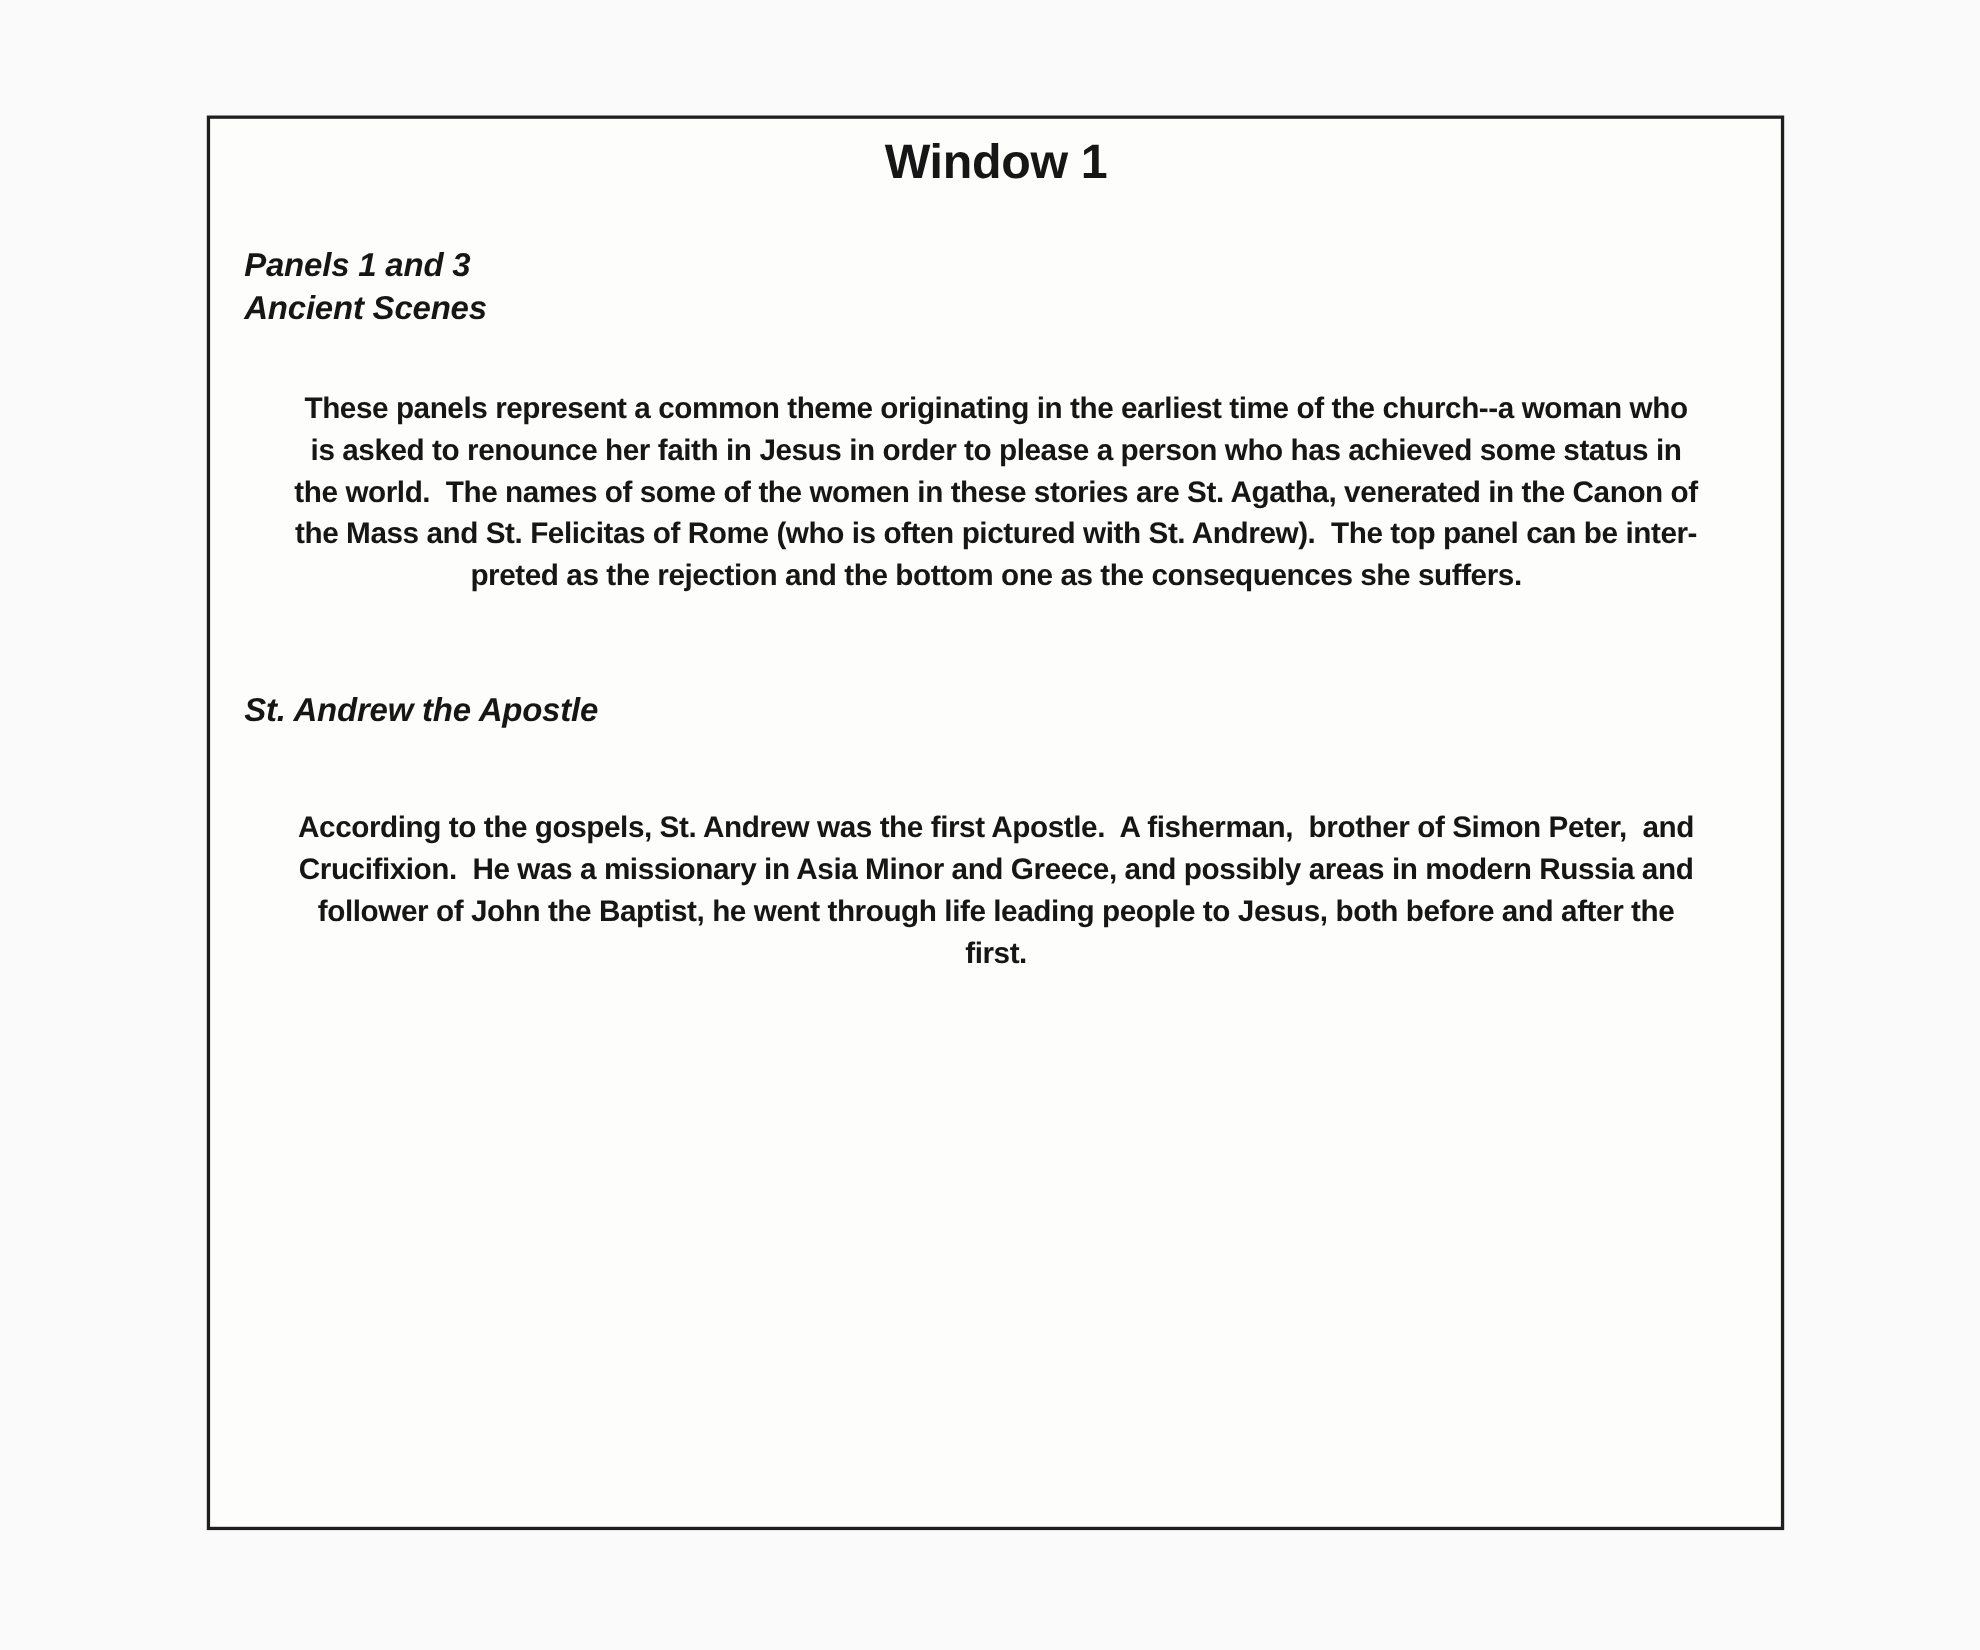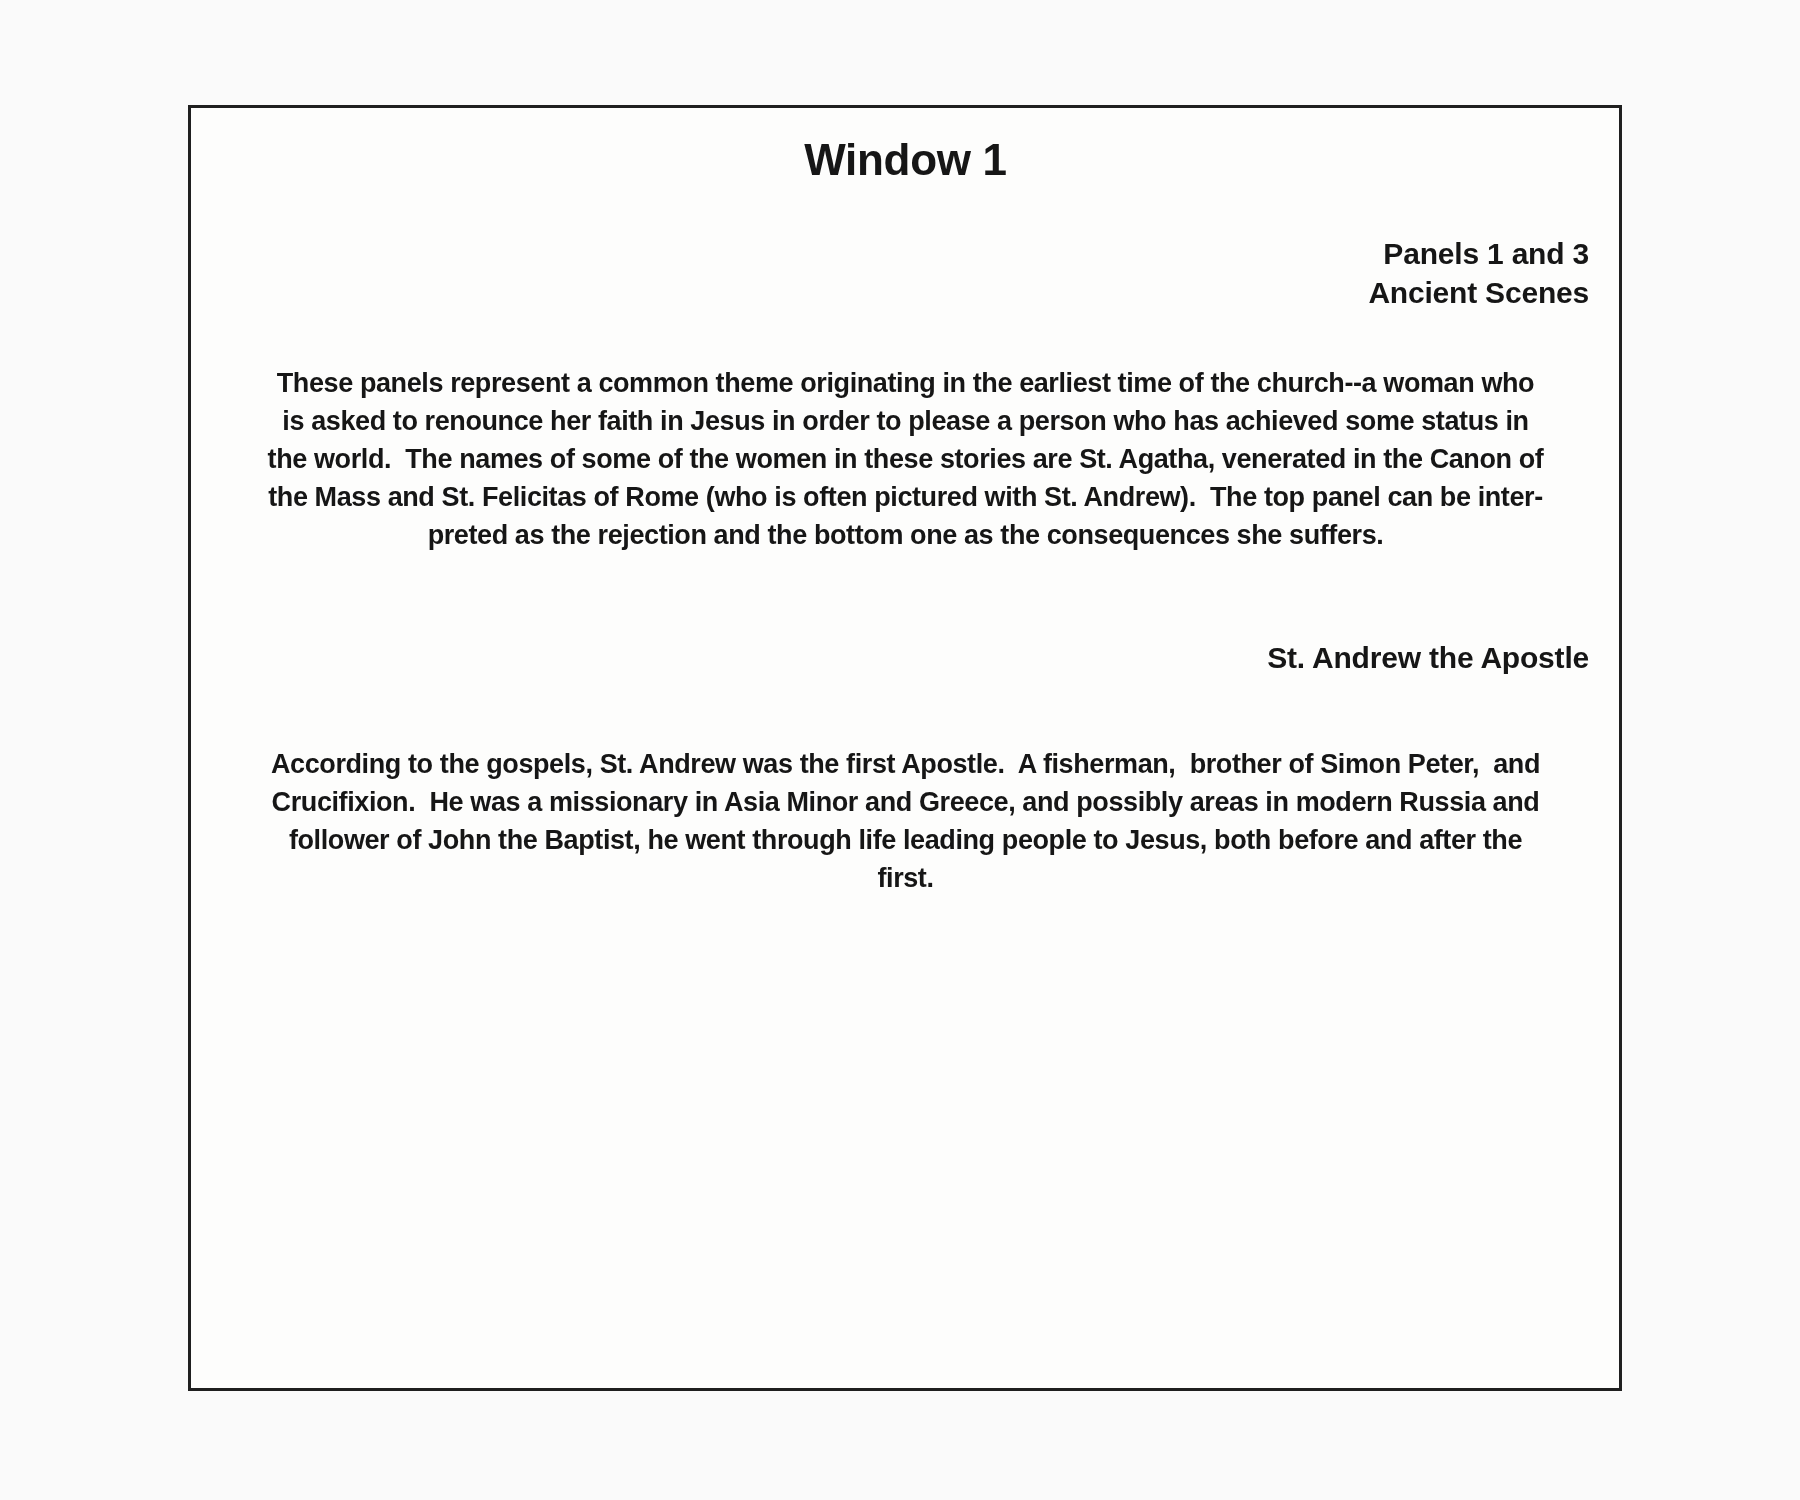--- a/index.html
+++ b/index.html
@@ -17,37 +17,38 @@
   }
   .sheet {
     position: absolute;
     left: 188px;
     top: 105px;
     width: 1434px;
     height: 1286px;
     box-sizing: border-box;
     border: 3px solid #1f1f1f;
     background: #fdfdfc;
-    padding: 16px 30px 0 31px;
+    padding: 4px 30px 0 31px;
   }
   .doc-title {
     margin: 10px 0 0 0;
     font-size: 44px;
     line-height: 52px;
     font-weight: 700;
     text-align: center;
     letter-spacing: -0.3px;
     white-space: pre;
   }
   .section-heading {
     font-size: 30px;
     line-height: 39px;
     font-weight: 700;
-    text-align: right;
+    text-align: left;
     letter-spacing: -0.2px;
+    font-style: italic;
   }
   .section-heading .hline {
     display: block;
     white-space: pre;
   }
   .heading-1 { margin-top: 48px; }
   .heading-2 { margin-top: 84px; }
   .paragraph {
     font-size: 27px;
     line-height: 38px;

